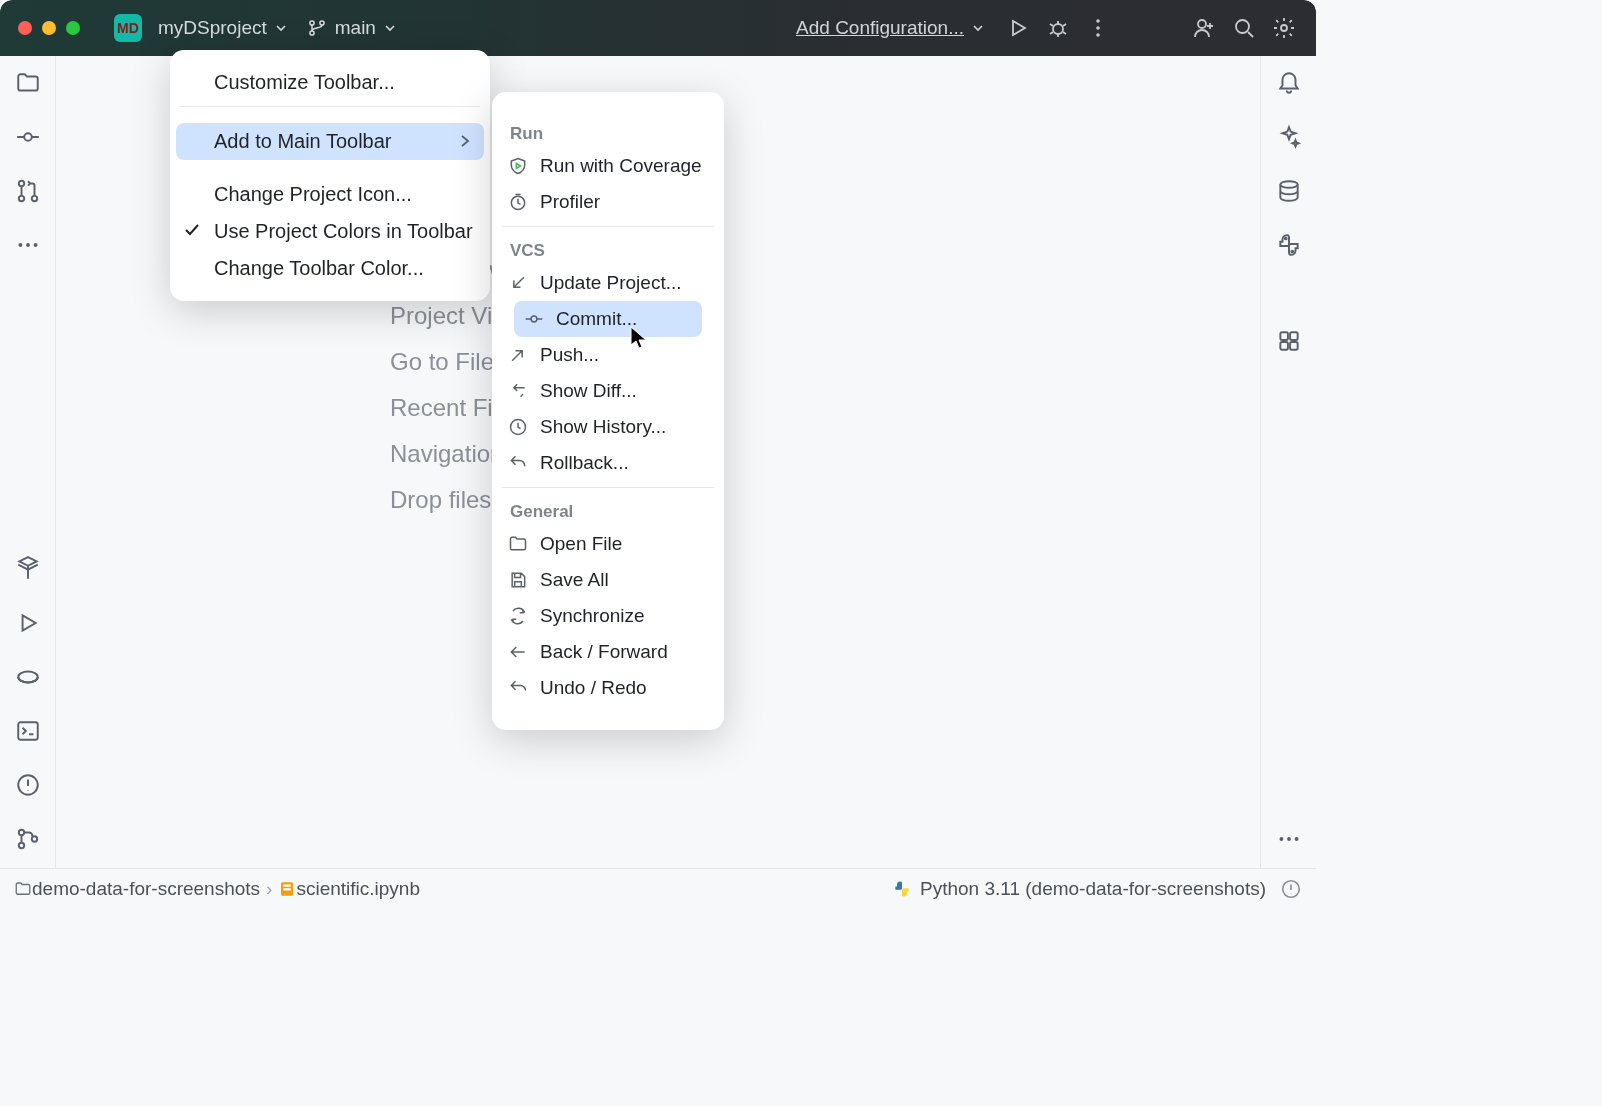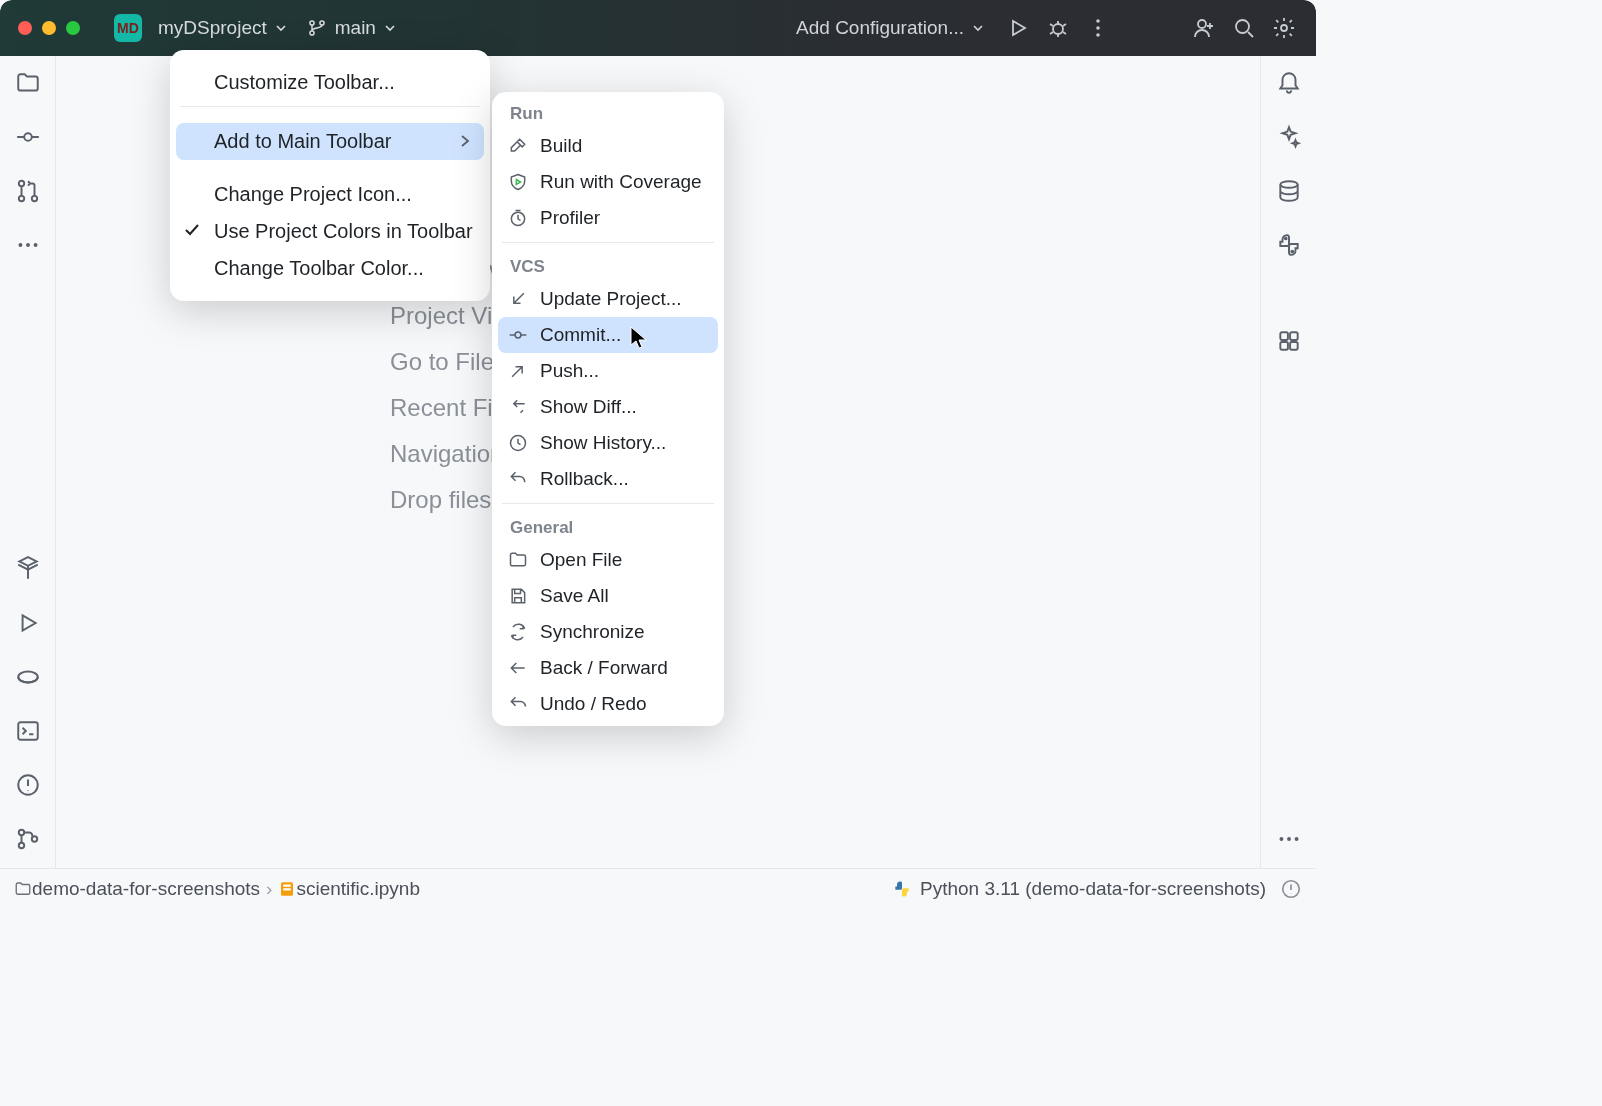--- a/index.html
+++ b/index.html
@@ -34,21 +34,21 @@
     font-size:14px; margin-right:8px;
   }
   .tb-item {
     display:flex; align-items:center; gap:8px; padding:6px 10px;
     border-radius:6px; font-size:19px; color:#d7dbe0;
   }
   .chev { width:12px; height:12px; }
   .tb-spacer { flex:1; }
   .tb-run-config {
     display:flex; align-items:center; gap:8px; padding:6px 14px;
-    border-radius:8px; font-size:19px; color:#d1d5db;
+    border-radius:8px; font-size:19px; color:#d1d5db;text-decoration:underline;
   }
   .tb-iconbtn {
     width:40px; height:40px; display:flex; align-items:center; justify-content:center;
     color:#c6cbd2; border-radius:8px;
   }
   .tb-iconbtn svg { width:24px; height:24px; }
   
   .leftstripe {
     position:absolute; left:0; top:56px; bottom:40px; width:56px;
     background:#f7f8fa; border-right:1px solid #e5e7eb;
@@ -88,27 +88,27 @@
   .ctx1 { left:170px; top:50px; width:320px; }
   .ctx-item {
     display:flex; align-items:center; height:37px; padding:0 14px 0 44px;
     position:relative;
   }
   .ctx-item.hover { background:#cfe3ff; border-radius:8px; margin:16px 6px; padding-left:38px;}
   .ctx-item .arrow { margin-left:auto; color:#5c6068;}
   .ctx-item .check { position:absolute; left:14px; }
   .ctx-sep { height:1px; background:#e6e8ec; margin:5px 10px; }
   
-  .ctx2 { left:492px; top:92px; width:232px; padding:4px 0;}
+  .ctx2 { left:492px; top:92px; width:232px; padding:24px 0;}
   .grp-label { font-size:17px; font-weight:600; color:#7e848d; padding:8px 18px 4px;}
   .sm-item {
     display:flex; align-items:center; gap:12px; height:36px; padding:0 16px;
     font-size:19px;
   }
-  .sm-item.hover { background:#cfe3ff; border-radius:8px; margin:0 6px; padding:0 10px;}
+  .sm-item.hover { background:#cfe3ff; border-radius:8px; margin:0 22px; padding:0 10px;}
   .sm-ico { width:20px; height:20px; color:#5b616b; flex-shrink:0;}
   .sm-sep { height:1px; background:#e6e8ec; margin:6px 10px;}
   
   .cursor { position:absolute; left:630px; top:326px; width:18px; height:24px; }
 </style>
 </head>
 <body>
 
 <div class="titlebar">
   <div class="traffic">
@@ -295,26 +295,20 @@
   </div>
   <div class="ctx-item">
     <span>Change Toolbar Color...</span>
   </div>
 </div>
 
 <div class="ctx ctx2">
   <div class="grp-label">Run</div>
   <div class="sm-item">
     <svg class="sm-ico" viewBox="0 0 24 24" fill="none" stroke="currentColor" stroke-width="1.8">
-        <path d="M14 4l6 6-3 3-6-6zM11 7L4 14v4h4l7-7"></path>
-      </svg>
-    <span>Build</span>
-  </div>
-  <div class="sm-item">
-    <svg class="sm-ico" viewBox="0 0 24 24" fill="none" stroke="currentColor" stroke-width="1.8">
         <path d="M12 3l8 3v5c0 5-3.5 8-8 10-4.5-2-8-5-8-10V6z"></path>
         <path d="M10 9l5 3-5 3z" stroke="#3fb950"></path>
       </svg>
     <span>Run with Coverage</span>
   </div>
   <div class="sm-item">
     <svg class="sm-ico" viewBox="0 0 24 24" fill="none" stroke="currentColor" stroke-width="1.8">
         <circle cx="12" cy="13" r="8"></circle>
         <path d="M12 8v5l3 2M9 3h6"></path>
       </svg>

